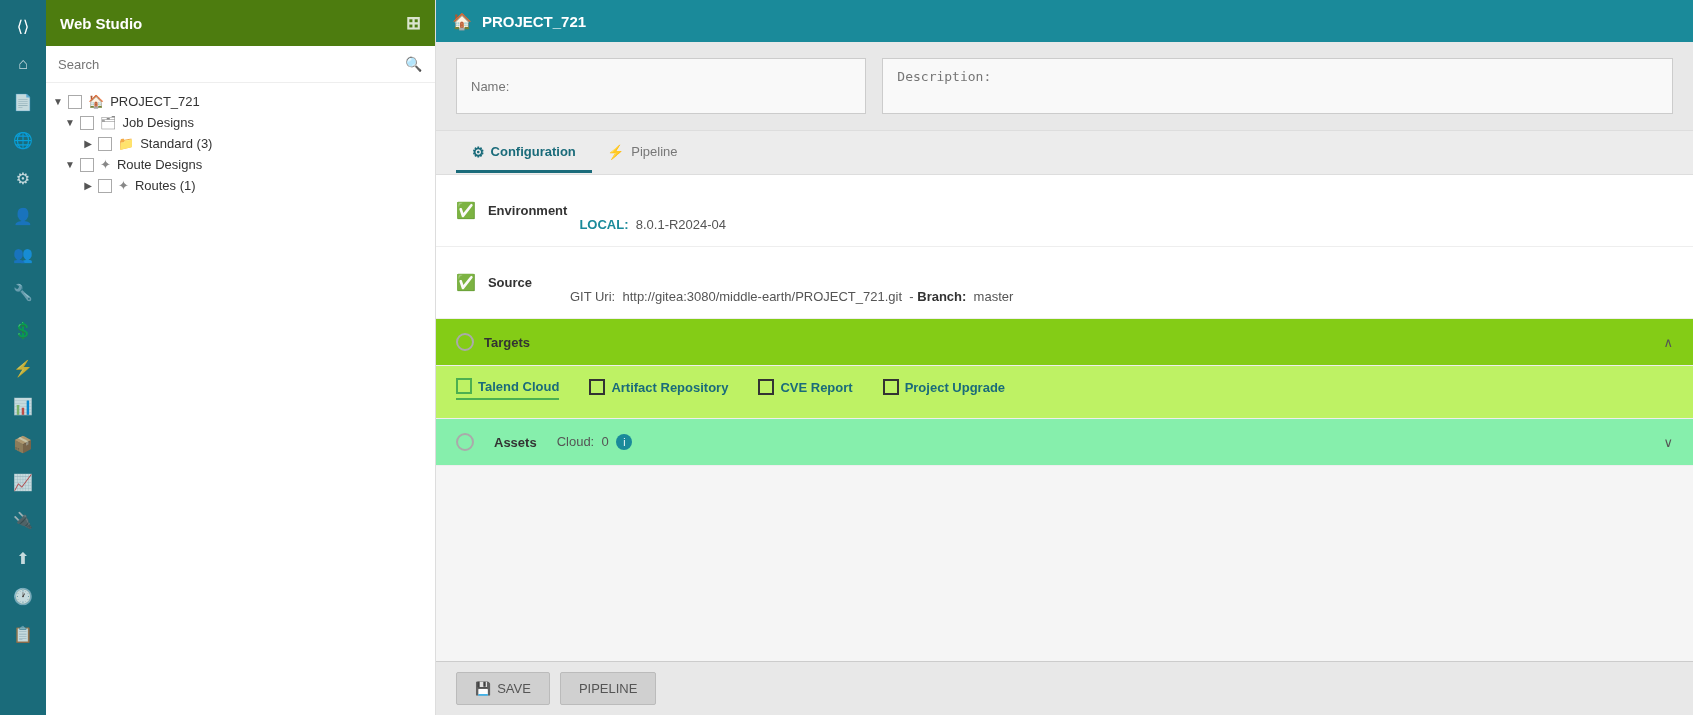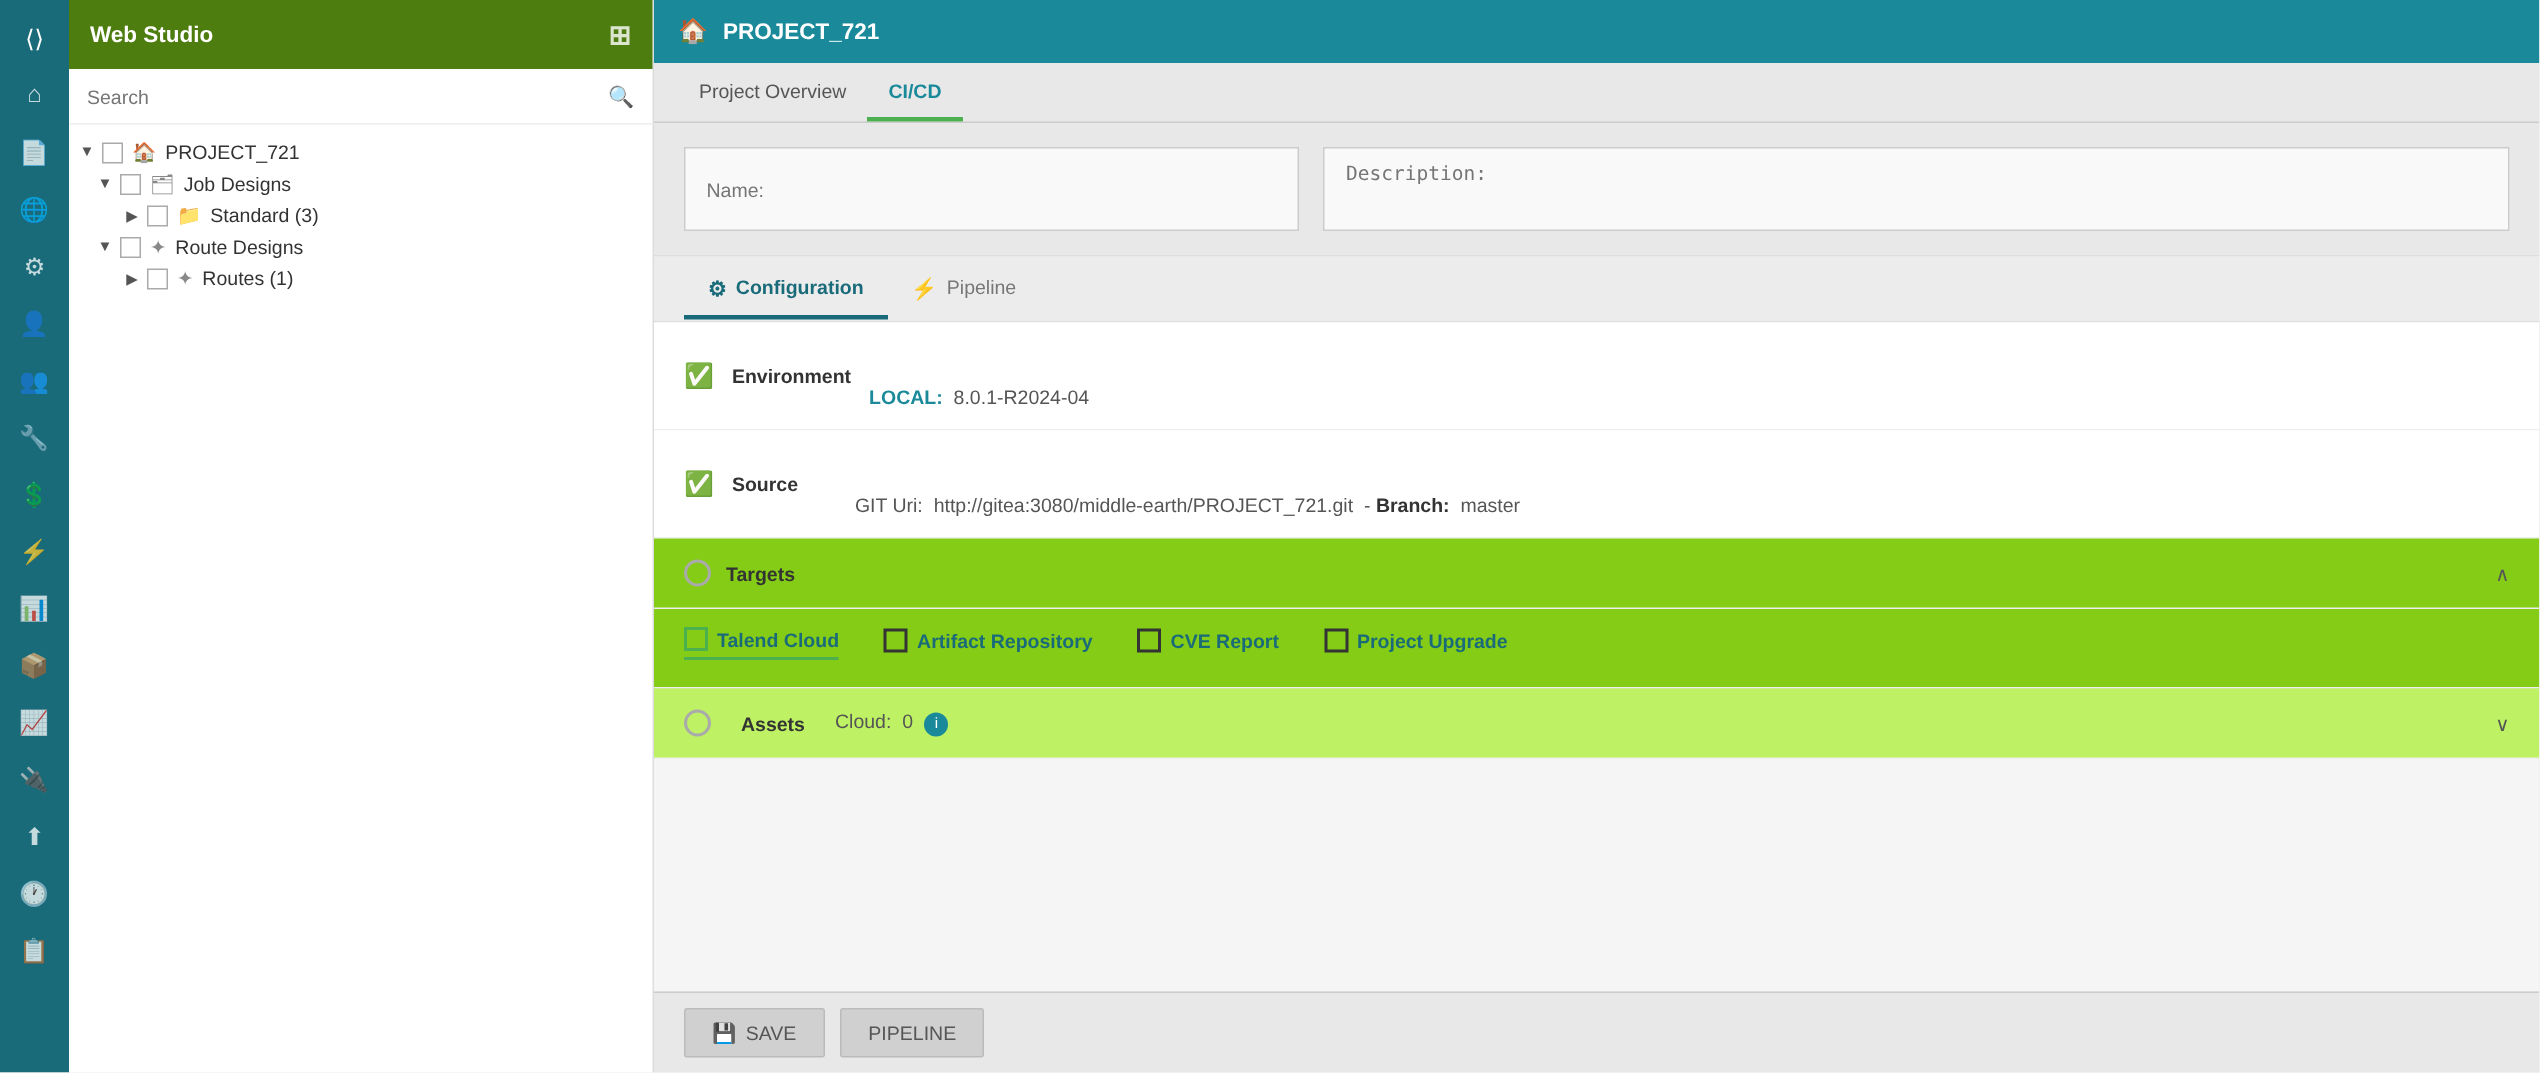--- a/index.html
+++ b/index.html
@@ -230,21 +230,21 @@
       border-radius: 50%;
       border: 2px solid #aaa;
       display: inline-block;
       margin-right: 10px;
       flex-shrink: 0;
     }
     .targets-label { font-size: 13px; font-weight: bold; color: #333; }
 
     
     .target-options {
-      background: #84cc16;
+      background: #bef264;
       padding: 12px 20px 18px 20px;
       border-bottom: 1px solid #eee;
       display: flex;
       gap: 0;
     }
     .target-option {
       display: flex;
       align-items: center;
       gap: 6px;
       margin-right: 30px;
@@ -260,21 +260,21 @@
     }
     .target-option.active-target .opt-checkbox { border-color: #4caf50; }
     .target-option .opt-label { font-size: 13px; color: #1a6b7a; font-weight: bold; }
 
     
     .assets-row {
       display: flex;
       align-items: center;
       padding: 14px 20px;
       border-bottom: 1px solid #eee;
-      background: #bef264;
+      background: #86efac;
       gap: 10px;
     }
     .assets-label { font-size: 13px; font-weight: bold; color: #333; }
     .total-badge { font-size: 13px; color: #555; margin-left: 10px; }
     .info-circle { background: #1a8a9a; color: #fff; border-radius: 50%; font-size: 10px; width: 16px; height: 16px; display: inline-flex; align-items: center; justify-content: center; margin-left: 4px; }
 
     
     .action-bar {
       background: #e8e8e8;
       border-top: 1px solid #ccc;
@@ -369,24 +369,20 @@
   </div>
 </div>
 
 <div class="main">
 
   <div class="main-header">
     <span class="project-icon">🏠</span>
     <span class="project-name">PROJECT_721</span>
   </div>
 
-  <div class="tabs-row">
-    <div class="tab">Project Overview</div>
-    <div class="tab active">CI/CD</div>
-  </div>
 
   <div class="content-area">
 
 
     <div class="name-desc-row">
       <input class="name-field" type="text" placeholder="Name:" style="">
       <textarea class="desc-field" placeholder="Description:" style=""></textarea>
     </div>
 
     <div class="config-tabs">

